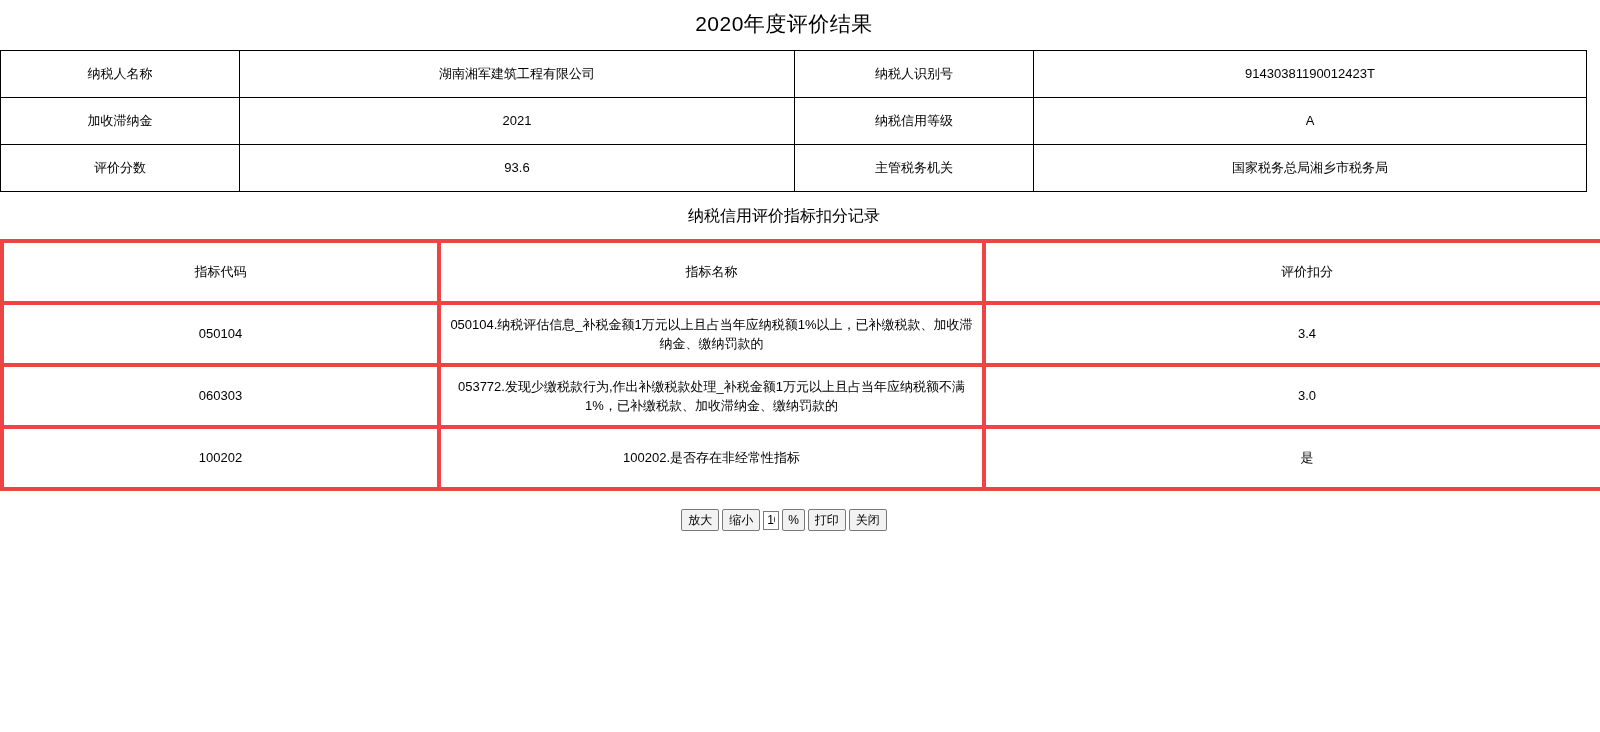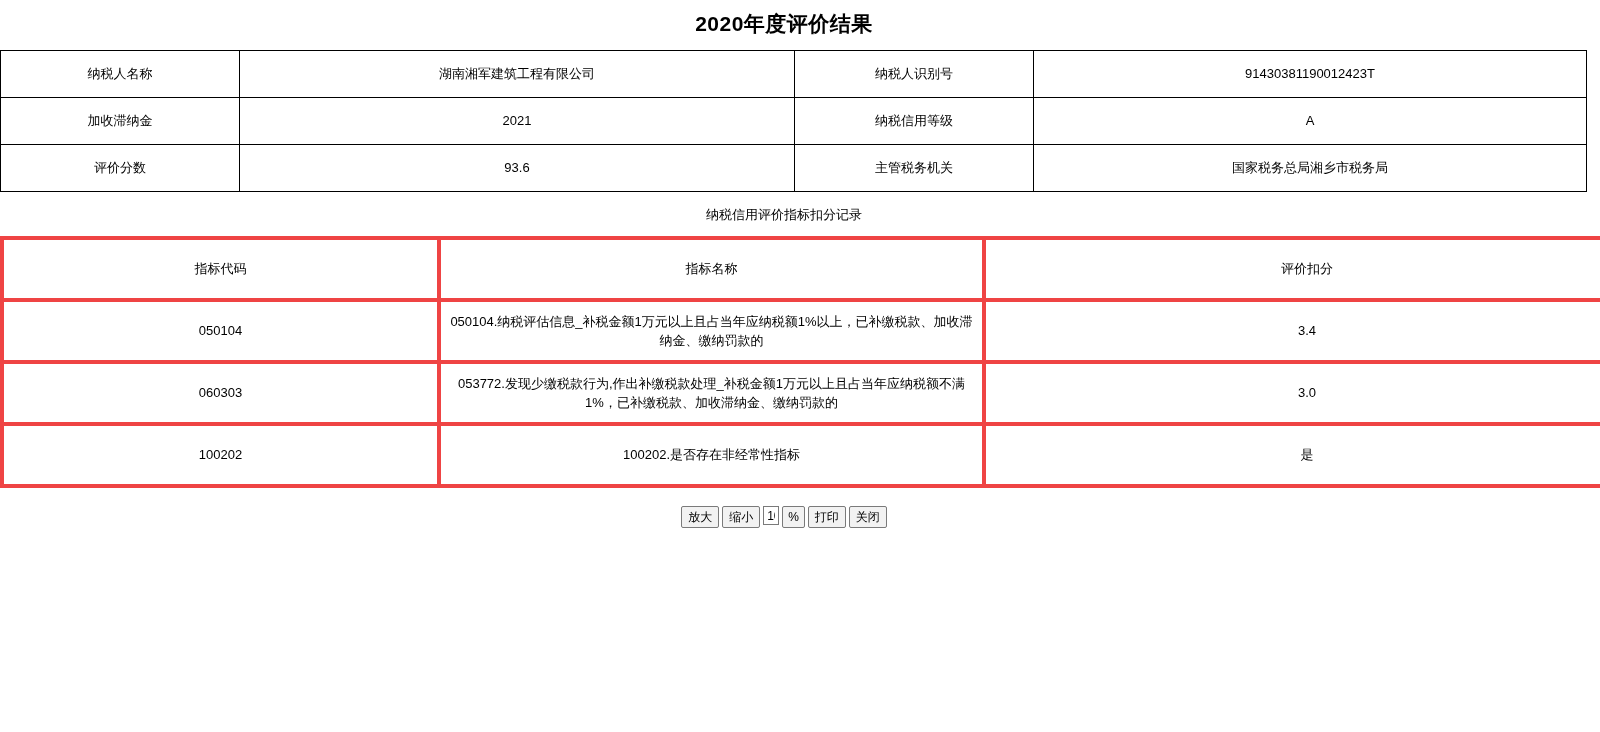--- a/index.html
+++ b/index.html
@@ -14,21 +14,21 @@
     color: #000000;
     overflow: hidden;
   }
   .page {
     width: 1568px;
     position: relative;
   }
   .doc-title {
     text-align: center;
     font-size: 21px;
-    font-weight: bold;
+    font-weight: normal;
     padding: 10px 0 12px 0;
     letter-spacing: 0.5px;
   }
   table.grid {
     border-collapse: collapse;
     width: 1568px;
     table-layout: fixed;
   }
   table.grid td {
     border: 1px solid #000000;
@@ -49,21 +49,21 @@
     margin-top: 11px;
   }
   .c-label2 {
     width: 234px;
   }
   .c-value2 {
     width: 548px;
   }
   .section-bar {
     text-align: center;
-    font-size: 13px;
+    font-size: 16px;
     padding: 14px 0 12px 0;
   }
   table.detail {
     border-collapse: collapse;
     width: 1568px;
     table-layout: fixed;
   }
   table.detail td, table.detail th {
     border: 4px solid #ef4444;
     font-size: 13px;
@@ -74,21 +74,21 @@
     line-height: 1.5;
   }
   .d-code { width: 417px; }
   .d-name { width: 525px; }
   .d-score { width: 626px; }
   .detail-head td { height: 46px; }
   .detail-row td { height: 46px; }
   .toolbar {
     display: flex;
     justify-content: center;
-    align-items: flex-start;
+    align-items: center;
     gap: 3px;
     padding-top: 18px;
   }
   .btn {
     font-family: "Liberation Sans", "DejaVu Sans", sans-serif;
     font-size: 12px;
     line-height: 1;
     padding: 4px 6px;
     border: 1px solid #7a7a7a;
     background: #f2f2f2;

